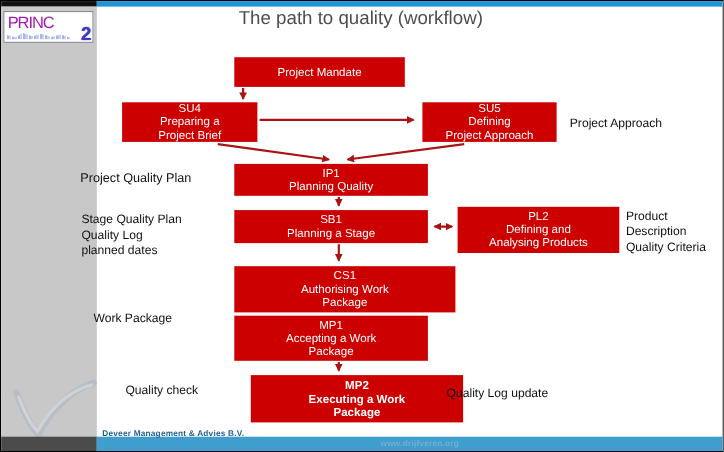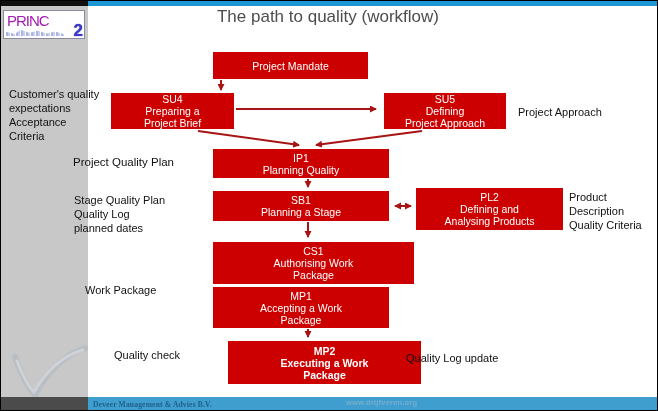--- a/index.html
+++ b/index.html
@@ -48,21 +48,21 @@
   #lbl-quality-check       { left:113px; top:347px; }
   #lbl-quality-log-update  { left:405px; top:350px; }
   .copyright { position:absolute; right:2px; top:386px; font-size:9.5px; color:#000; }
 
   
   .overlay { position:absolute; left:0; top:0; width:656px; height:409px; pointer-events:none; }
 
   
   .footer-left { position:absolute; left:0; bottom:0; width:87px; height:13px; background:#4b4b4b; }
   .footer-bar  { position:absolute; left:87px; right:0; bottom:0; height:13px; background:#3f9ecd; }
-  .footer-company { position:absolute; left:92px; bottom:1px; font-size:7.5px; font-weight:bold; color:#1e5f8c; letter-spacing:.2px;font-family:Liberation Serif, serif; }
+  .footer-company { position:absolute; left:92px; bottom:12px; font-size:7.5px; font-weight:bold; color:#1e5f8c; letter-spacing:.2px; }
   .footer-site    { position:absolute; left:345px; bottom:3px; font-size:7.5px; font-weight:bold; color:#77aecf; letter-spacing:.2px; }
 </style>
 </head>
 <body>
 
 <div class="slide">
 
   <div class="topbar-left"></div>
   <div class="topbar-right"></div>
   <div class="gray-strip"></div>
@@ -92,24 +92,20 @@
   <div class="box" id="box-cs1">CS1
 Authorising Work
 Package</div>
   <div class="box" id="box-mp1">MP1
 Accepting a Work
 Package</div>
   <div class="box" id="box-mp2">MP2
 Executing a Work
 Package</div>
 
-  <div class="lbl" id="lbl-customer">Customer's quality
-expectations
-Acceptance
-Criteria</div>
   <div class="lbl" id="lbl-project-approach">Project Approach</div>
   <div class="lbl" id="lbl-project-quality-plan">Project Quality Plan</div>
   <div class="lbl" id="lbl-stage-quality">Stage Quality Plan
 Quality Log
 planned dates</div>
   <div class="lbl" id="lbl-product-description">Product
 Description
 Quality Criteria</div>
   <div class="lbl" id="lbl-work-package">Work Package</div>
   <div class="lbl" id="lbl-quality-check">Quality check</div>

